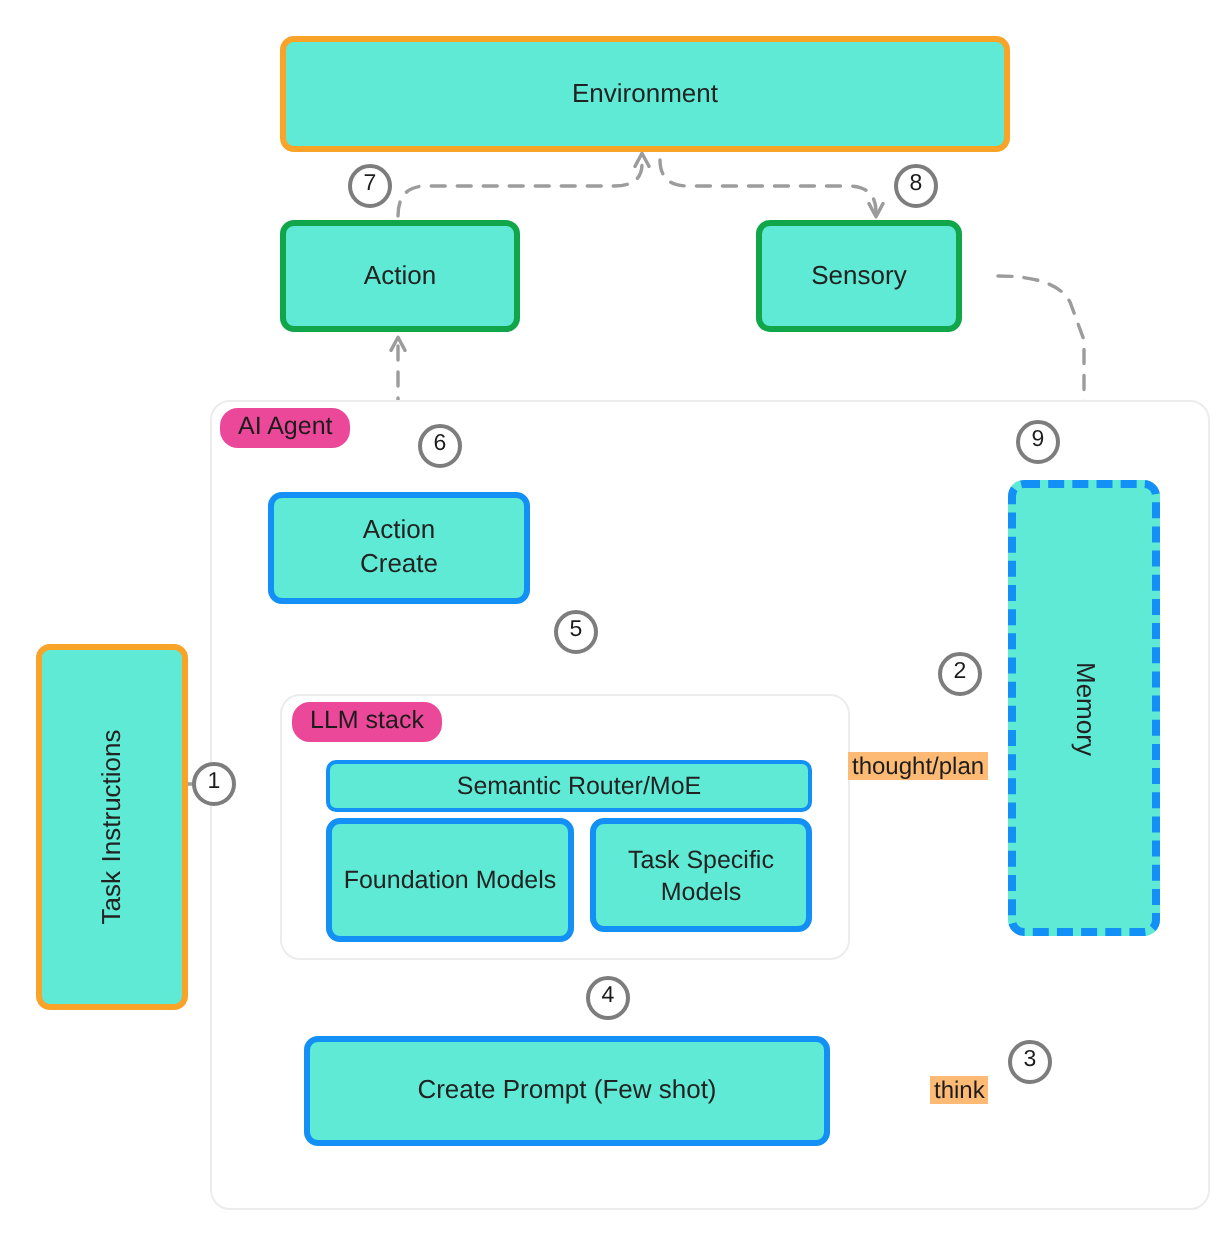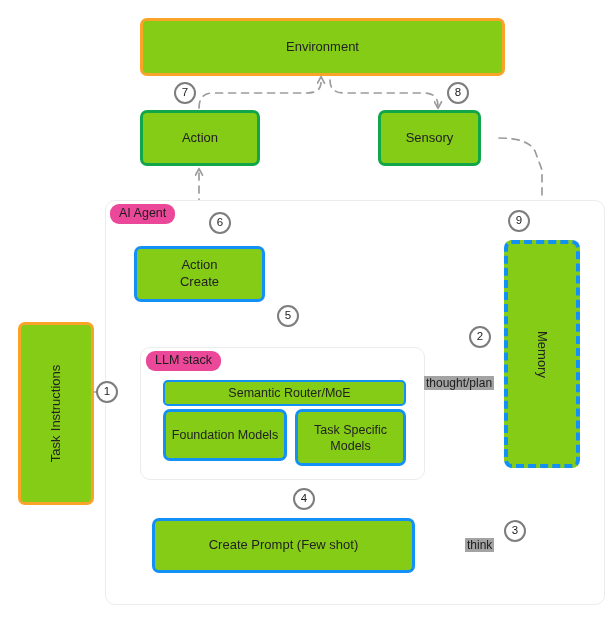--- a/index.html
+++ b/index.html
@@ -26,21 +26,21 @@
     height: 617px;
     pointer-events: none;
   }
   .node {
     position: absolute;
     box-sizing: border-box;
     display: flex;
     align-items: center;
     justify-content: center;
     text-align: center;
-    background: #84cc16;
+    background: #5eead4;
     color: #222222;
     line-height: 1.28;
   }
   .node-orange {
     border: 3px solid #F9A328;
     border-radius: 7px;
   }
   .node-green {
     border: 3px solid #11A64A;
     border-radius: 7px;
@@ -94,21 +94,21 @@
     background: #ffffff;
     color: #1c1c1c;
     font-size: 11.5px;
     display: flex;
     align-items: center;
     justify-content: center;
     line-height: 1;
   }
   .edge-label {
     position: absolute;
-    background: #a3a3a3;
+    background: #fdba74;
     color: #1c1c1c;
     font-size: 12px;
     white-space: nowrap;
     padding: 1px 2px;
     line-height: 1;
   }
   .t13 { font-size: 13px; }
   .t125 { font-size: 12.5px; }
 </style>
 </head>
@@ -176,21 +176,21 @@
   </div>
 
   <div class="node node-dashed-blue t13" style="left:504px; top:240px; width:76px; height:228px;">
     <span class="vert-text">Memory</span>
   </div>
 
   <div class="node node-blue-thin t125" style="left:163px; top:380px; width:243px; height:26px;">
     <span>Semantic Router/MoE</span>
   </div>
 
-  <div class="node node-blue t125" style="left:163px; top:409px; width:124px; height:52px;">
+  <div class="node node-blue t125" style="left:163px; top:409px; width:124px; height:62px;">
     <span>Foundation Models</span>
   </div>
 
   <div class="node node-blue t125" style="left:295px; top:409px; width:111px; height:57px; flex-direction:column;">
     <span>Task Specific</span>
     <span>Models</span>
   </div>
 
   <div class="node node-blue t13" style="left:152px; top:518px; width:263px; height:55px;">
     <span>Create Prompt (Few shot)</span>

